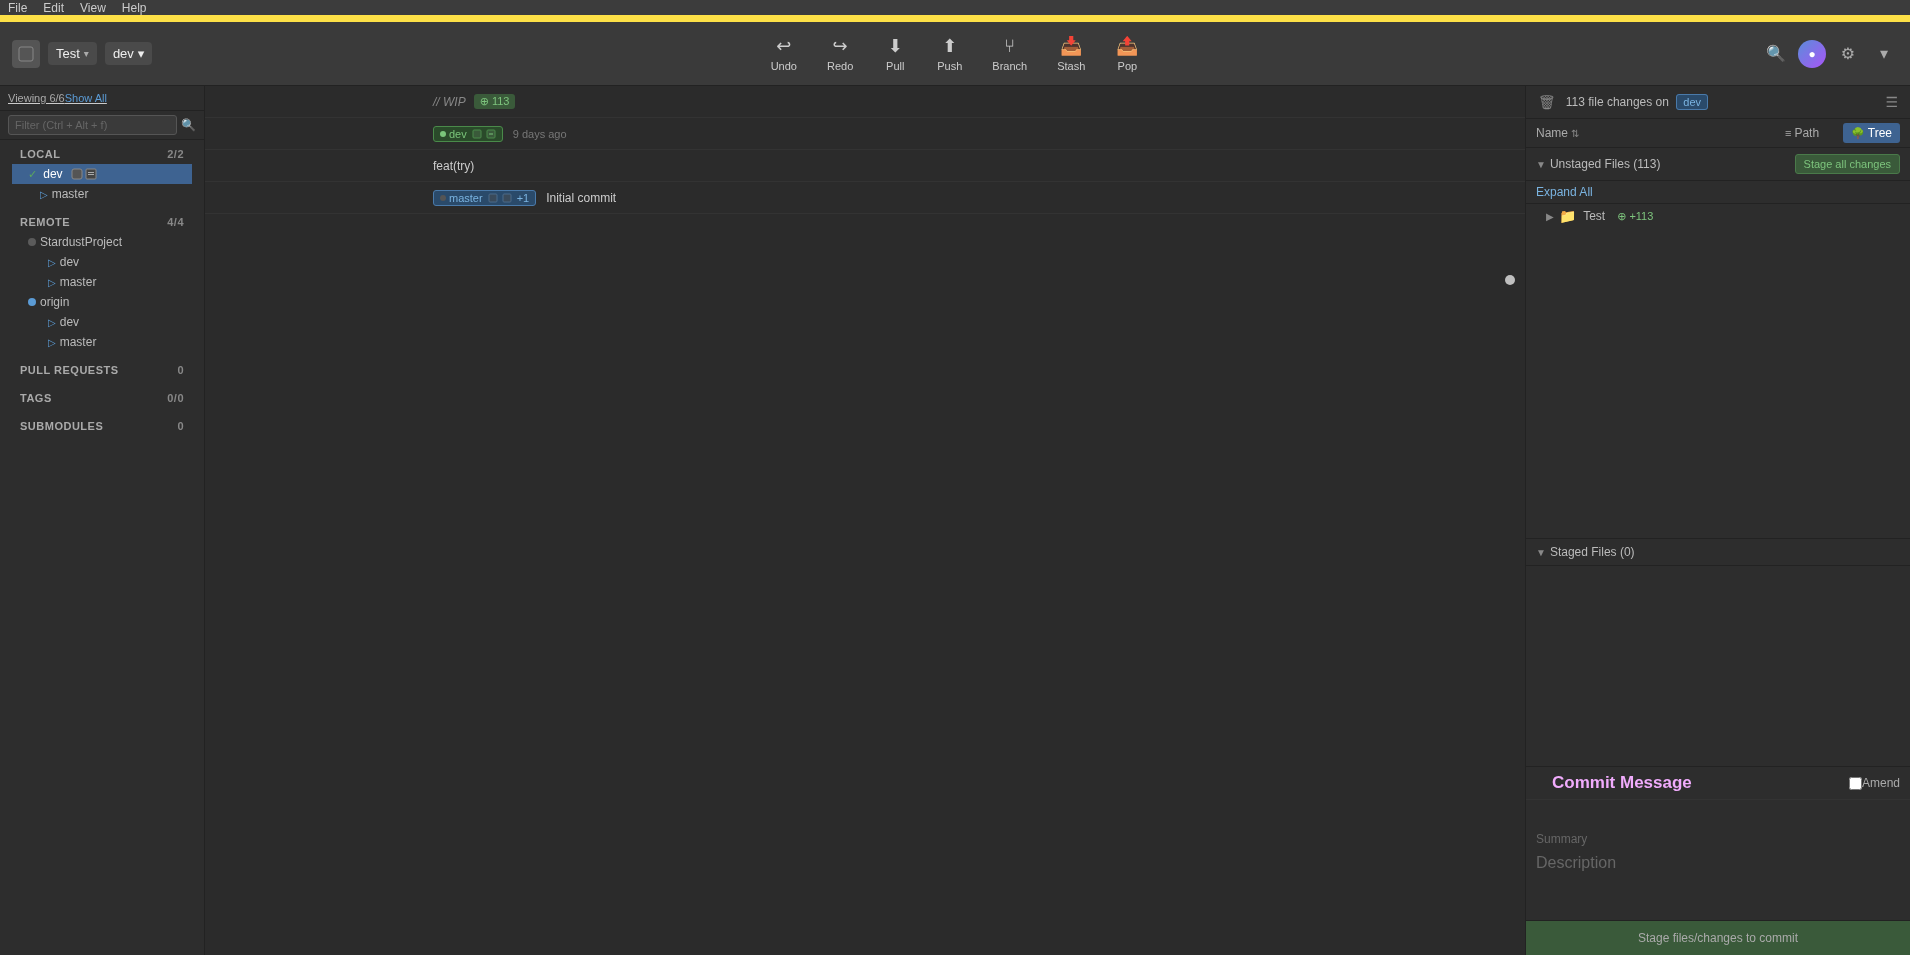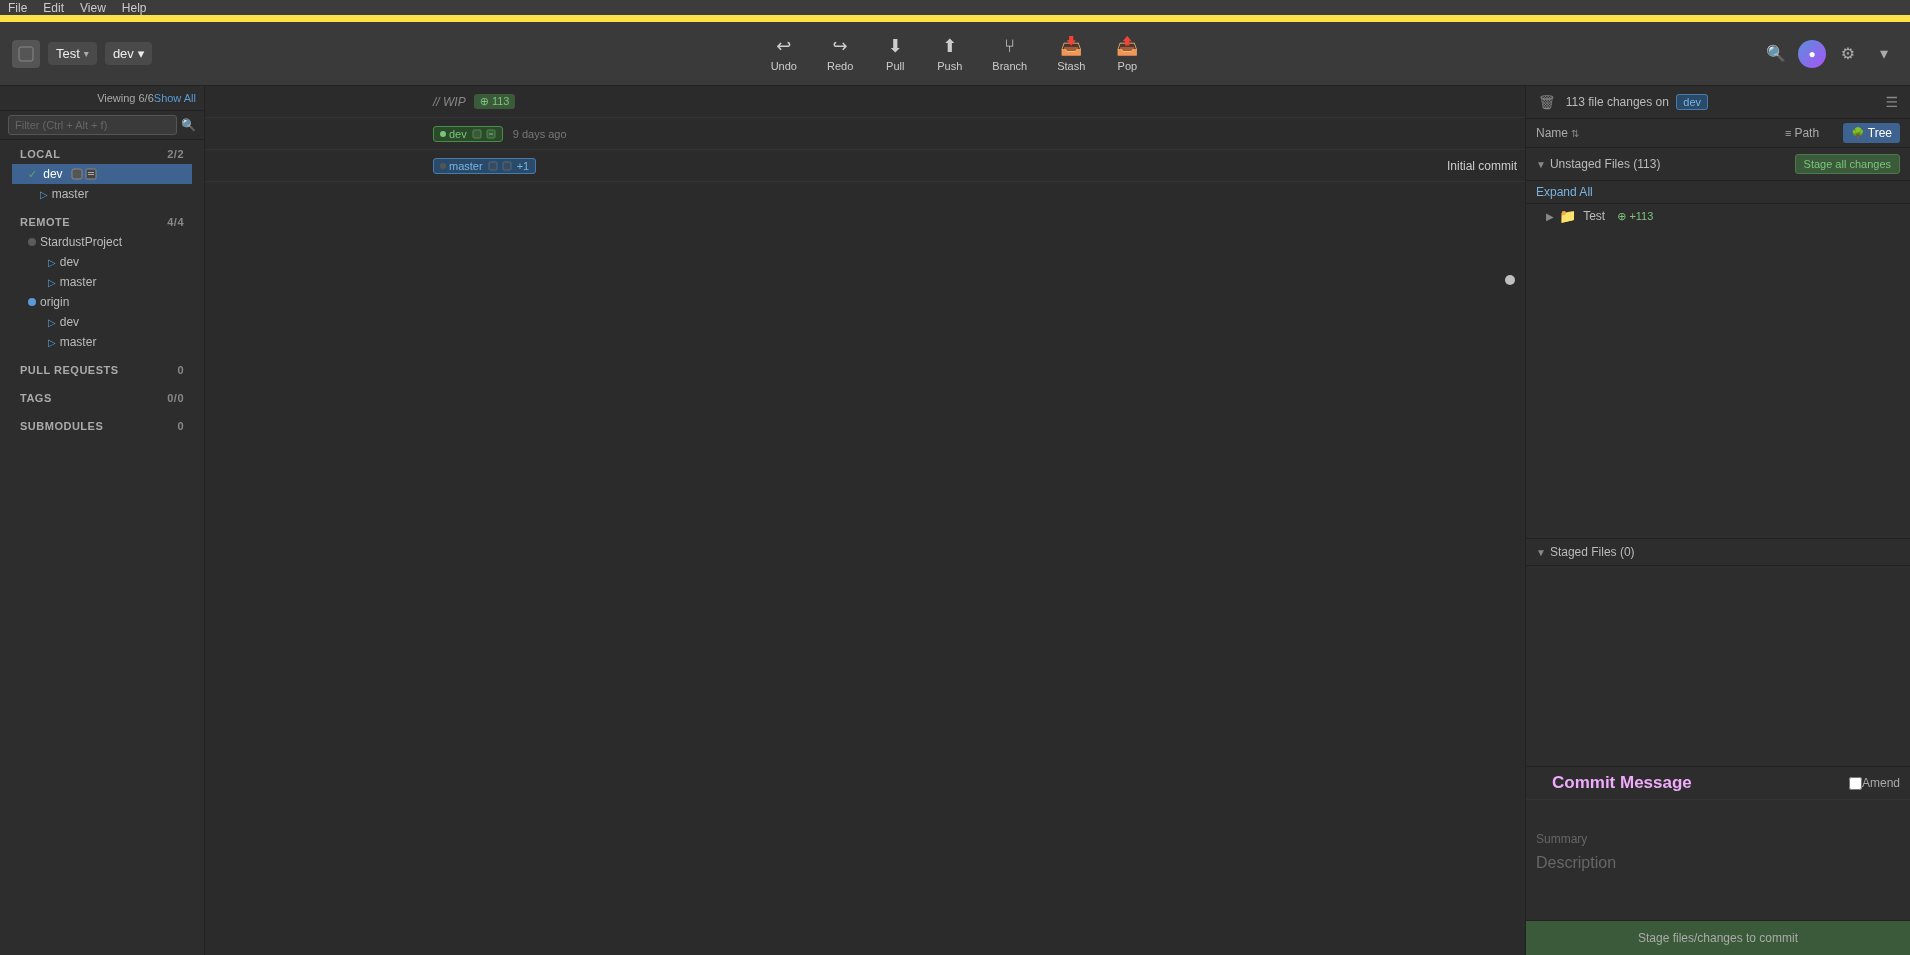--- a/index.html
+++ b/index.html
@@ -141,23 +141,24 @@
       width: 205px;
       background: #2d2d2d;
       border-right: 1px solid #222;
       display: flex;
       flex-direction: column;
       flex-shrink: 0;
     }
     .sidebar-header {
       display: flex;
       align-items: center;
-      justify-content: flex-end;
+      justify-content: flex-start;
       padding: 6px 8px;
       border-bottom: 1px solid #222;
+      text-decoration: underline;
     }
     .sidebar-viewing {
       font-size: 11px;
       color: #aaa;
     }
     .sidebar-show-all {
       font-size: 11px;
       color: #5b9bd5;
       cursor: pointer;
     }
@@ -237,21 +238,20 @@
     .graph-area {
       flex: 1;
       background: #2b2b2b;
       overflow: hidden;
       position: relative;
     }
     .graph-container {
       width: 100%;
       height: 100%;
       overflow-y: auto;
-      text-align: right;
     }
 
     
     .commit-row {
       display: flex;
       align-items: center;
       height: 32px;
       border-bottom: 1px solid #333;
       position: relative;
     }
@@ -699,20 +699,33 @@
               </svg>
             <svg width="10" height="10" viewBox="0 0 10 10" style="margin-left:1px;">
                 <rect x="1" y="1" width="8" height="8" rx="1" fill="#3a5a3a" stroke="#4a8a4a" stroke-width="1"></rect>
                 <line x1="3" y1="5" x2="7" y2="5" stroke="#7ac47a" stroke-width="1"></line>
               </svg>
           </div>
           <span class="commit-time">9 days ago</span>
         </div>
       </div>
 
+      <div class="commit-row">
+        <div class="graph-lane">
+          <svg width="220" height="32" style="position:absolute;top:0;left:0;">
+            <line x1="415" y1="0" x2="415" y2="32" stroke="#5b9bd5" stroke-width="2"></line>
+            <circle cx="415" cy="16" r="12" fill="#2b2b2b" stroke="#5b9bd5" stroke-width="2"></circle>
+            <circle cx="415" cy="12" r="4" fill="#e8a04a"></circle>
+            <ellipse cx="415" cy="22" rx="6" ry="4" fill="#e8a04a"></ellipse>
+          </svg>
+        </div>
+        <div class="commit-info">
+          <span class="commit-msg">feat(try)</span>
+        </div>
+      </div>
 
       <div class="commit-row">
         <div class="graph-lane">
           <svg width="220" height="32" style="position:absolute;top:0;left:0;">
             <line x1="415" y1="0" x2="415" y2="32" stroke="#5b9bd5" stroke-width="2"></line>
             <circle cx="415" cy="16" r="12" fill="#2b2b2b" stroke="#5b9bd5" stroke-width="2"></circle>
             <circle cx="415" cy="12" r="4" fill="#e8a04a"></circle>
             <ellipse cx="415" cy="22" rx="6" ry="4" fill="#e8a04a"></ellipse>
           </svg>
         </div>

